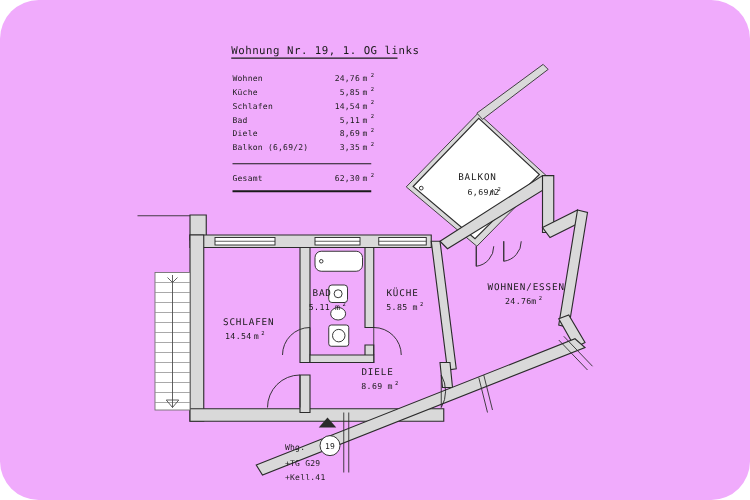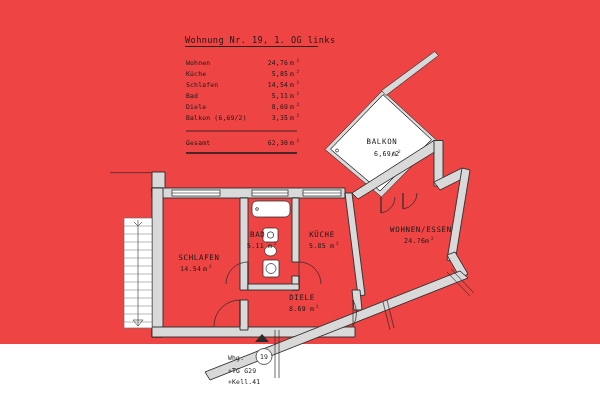--- a/index.html
+++ b/index.html
@@ -1,18 +1,18 @@
 <!DOCTYPE html>
 <html><head>
 <meta charset="utf-8">
 <style>
   html,body{margin:0;padding:0;background:#ffffff;}
   body{width:600px;height:400px;overflow:hidden;
        font-family:"DejaVu Sans Mono","Liberation Mono",monospace;color:#1a1a1a;}
-  #plan{position:relative;width:600px;height:344px;background:#ef4444;}
+  #plan{position:relative;width:600px;height:400px;background:#f0abfc;border-radius:31px;}
   svg{position:absolute;top:0;left:0;width:600px;height:400px;}
   .wall{fill:#d9d9d9;stroke:#2b2b2b;stroke-width:0.9;}
   .wall-thin{fill:#d9d9d9;stroke:#2b2b2b;stroke-width:0.7;}
   .room-line{fill:none;stroke:#2b2b2b;stroke-width:0.9;}
   .door-arc{fill:none;stroke:#2b2b2b;stroke-width:0.75;}
   .fix{fill:#ffffff;stroke:#2b2b2b;stroke-width:0.75;}
   .win{fill:none;stroke:#2b2b2b;stroke-width:0.6;}
   .stair{fill:none;stroke:#8c8c8c;stroke-width:0.6;}
   .stair-box{fill:#ffffff;stroke:#6e6e6e;stroke-width:0.7;}
   .arrowline{stroke:#4a4a4a;stroke-width:0.7;fill:none;}

